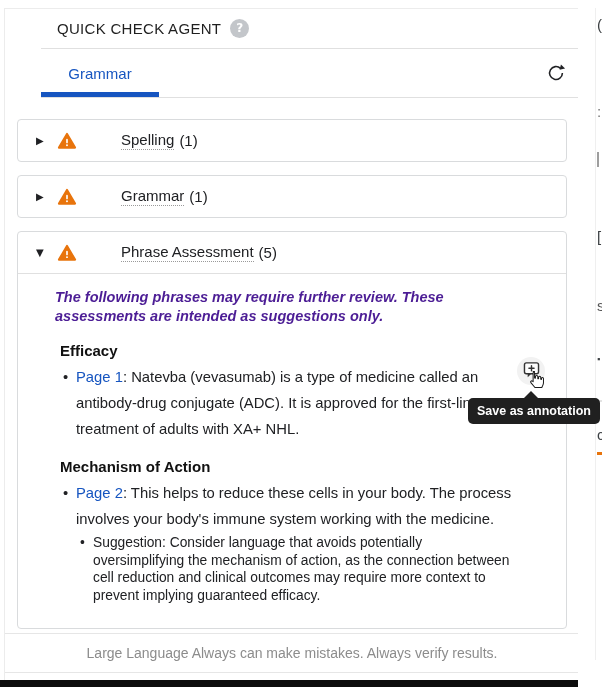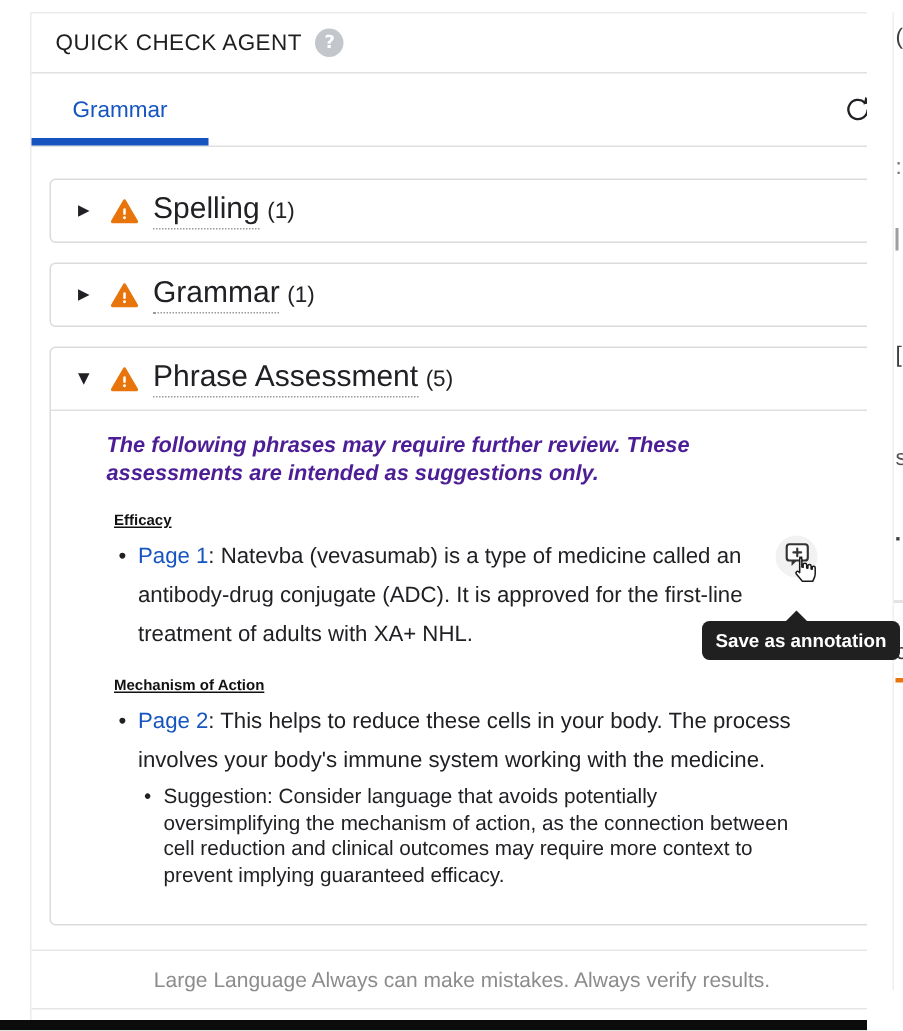--- a/index.html
+++ b/index.html
@@ -7,65 +7,65 @@
     --warning-orange:#E8740C;
     --tooltip-bg:#202020;
     --text:#202124;
     --border:#e0e0e0;
   }
   *{box-sizing:border-box;margin:0;padding:0;}
   body{background:#fff;font-family:"Liberation Sans",sans-serif;color:var(--text);}
   .screen{position:relative;width:602px;height:687px;background:#fff;overflow:hidden;}
 
   
-  .panel{position:absolute;left:20px;top:8px;width:576px;height:679px;background:#fff;
-         border-top:1px solid #ececec;border-left:1px solid #ececec;border-right:1px solid var(--border);}
+  .panel{position:absolute;left:4px;top:8px;width:576px;height:679px;background:#fff;
+         border-top:1px solid #ececec;border-left:1px solid #ececec;border-right:1px solid var(--border);padding-left:36px;}
   .panel-header{height:40px;display:flex;align-items:center;padding-left:16px;border-bottom:1px solid var(--border);}
   .panel-title{font-size:15px;letter-spacing:.3px;color:#1f1f1f;font-weight:400;}
   .help-icon{width:19px;height:19px;border-radius:50%;background:#c3c6ca;color:#fff;font-weight:bold;
              font-size:12px;line-height:19px;text-align:center;margin-left:9px;font-family:"DejaVu Sans",sans-serif;cursor:default;}
 
   .tabbar{position:relative;height:49px;border-bottom:1px solid var(--border);}
   .tab{position:absolute;left:0;top:0;width:118px;height:100%;display:flex;align-items:center;justify-content:center;
        color:var(--accent-blue);font-size:15px;cursor:pointer;}
   .tab-underline{position:absolute;left:0;bottom:0;width:118px;height:5px;background:var(--accent-blue);}
   .refresh-btn{position:absolute;right:11px;top:13px;width:24px;height:24px;display:flex;align-items:center;justify-content:center;cursor:pointer;background:none;border:none;}
 
   .sections{position:absolute;left:0;right:0;top:89px;bottom:55px;overflow:hidden;padding:21px 12px 0 12px;}
   .card{border:1px solid #d9dbdd;border-radius:4px;background:#fff;margin-bottom:13px;}
   .card-row{height:41px;display:flex;align-items:center;padding-left:18px;cursor:pointer;}
   .caret{width:12px;font-size:10px;color:#202124;margin-right:9px;font-family:"DejaVu Sans",sans-serif;line-height:1;}
   .warn{width:20px;height:20px;margin-right:9px;flex:none;}
-  .sec-label{font-size:20px;border-bottom:1px dotted #9a9a9a;padding-bottom:1px;}
+  .sec-label{font-size:15px;border-bottom:1px dotted #9a9a9a;padding-bottom:1px;margin-left:35px;}
   .sec-count{font-size:15px;margin-left:5px;}
 
   .pa-body{border-top:1px solid var(--border);padding:14px 52px 18px 35px;font-size:14.5px;}
   .disclaimer{font-style:italic;line-height:19px;color:#4c1d95;margin-left:2px;font-weight:bold;}
-  .g-head{font-weight:bold;font-size:10px;margin:16px 0 5px 7px;color:#111;text-decoration:underline;}
+  .g-head{font-weight:bold;font-size:15px;margin:16px 0 5px 7px;color:#111;}
   ul.l1{list-style:none;margin-left:10px;}
   ul.l1>li{position:relative;padding-left:13px;line-height:26px;font-size:14.8px;}
   ul.l1>li::before{content:"\2022";position:absolute;left:0;top:0;}
   ul.l2{list-style:none;margin:2px 0 6px 4px;}
   ul.l2>li{position:relative;padding-left:13px;line-height:17.5px;font-size:13.8px;}
   ul.l2>li::before{content:"\2022";position:absolute;left:0;top:0;}
   .page-link{color:var(--accent-blue);cursor:pointer;}
   .li-pad{padding-right:2px;}
 
   .panel-footer{position:absolute;left:0;right:0;top:624px;height:40px;border-top:1px solid #e6e6e6;
                 border-bottom:1px solid #e6e6e6;display:flex;align-items:center;justify-content:center;}
   .footer-text{color:#8c8c8c;font-size:14px;}
 
   .bottom-bar{position:absolute;left:0;top:680px;width:578px;height:7px;background:#0c0c0c;}
 
   
   .anno-btn{position:absolute;left:517px;top:357px;width:28px;height:28px;border-radius:50%;background:#f2f2f2;
             border:none;display:flex;align-items:center;justify-content:center;cursor:pointer;z-index:5;}
   .cursor{position:absolute;left:525px;top:368px;z-index:7;}
   .tooltip{position:absolute;left:468px;top:398px;height:26px;line-height:26px;padding:0 9px;background:var(--tooltip-bg);
-           color:#fff;font-size:12.5px;font-weight:600;border-radius:5px;z-index:6;white-space:nowrap;margin-top:16px;}
+           color:#fff;font-size:12.5px;font-weight:600;border-radius:5px;z-index:6;white-space:nowrap;}
   .tooltip::before{content:"";position:absolute;top:-7px;left:56px;border-left:7px solid transparent;
                    border-right:7px solid transparent;border-bottom:7px solid var(--tooltip-bg);}
 
   
   .sliver{position:absolute;left:578px;top:0;width:24px;height:687px;background:#fff;}
   .sliver-line{position:absolute;left:17px;top:8px;width:1px;height:652px;background:#efefef;}
   .frag{position:absolute;left:19px;color:#3c4043;font-size:15px;}
   .frag-bar{position:absolute;background:#9e9e9e;}
   .frag-dash{position:absolute;background:#e3e3e3;}
   .frag-orange{position:absolute;background:var(--warning-orange);}

